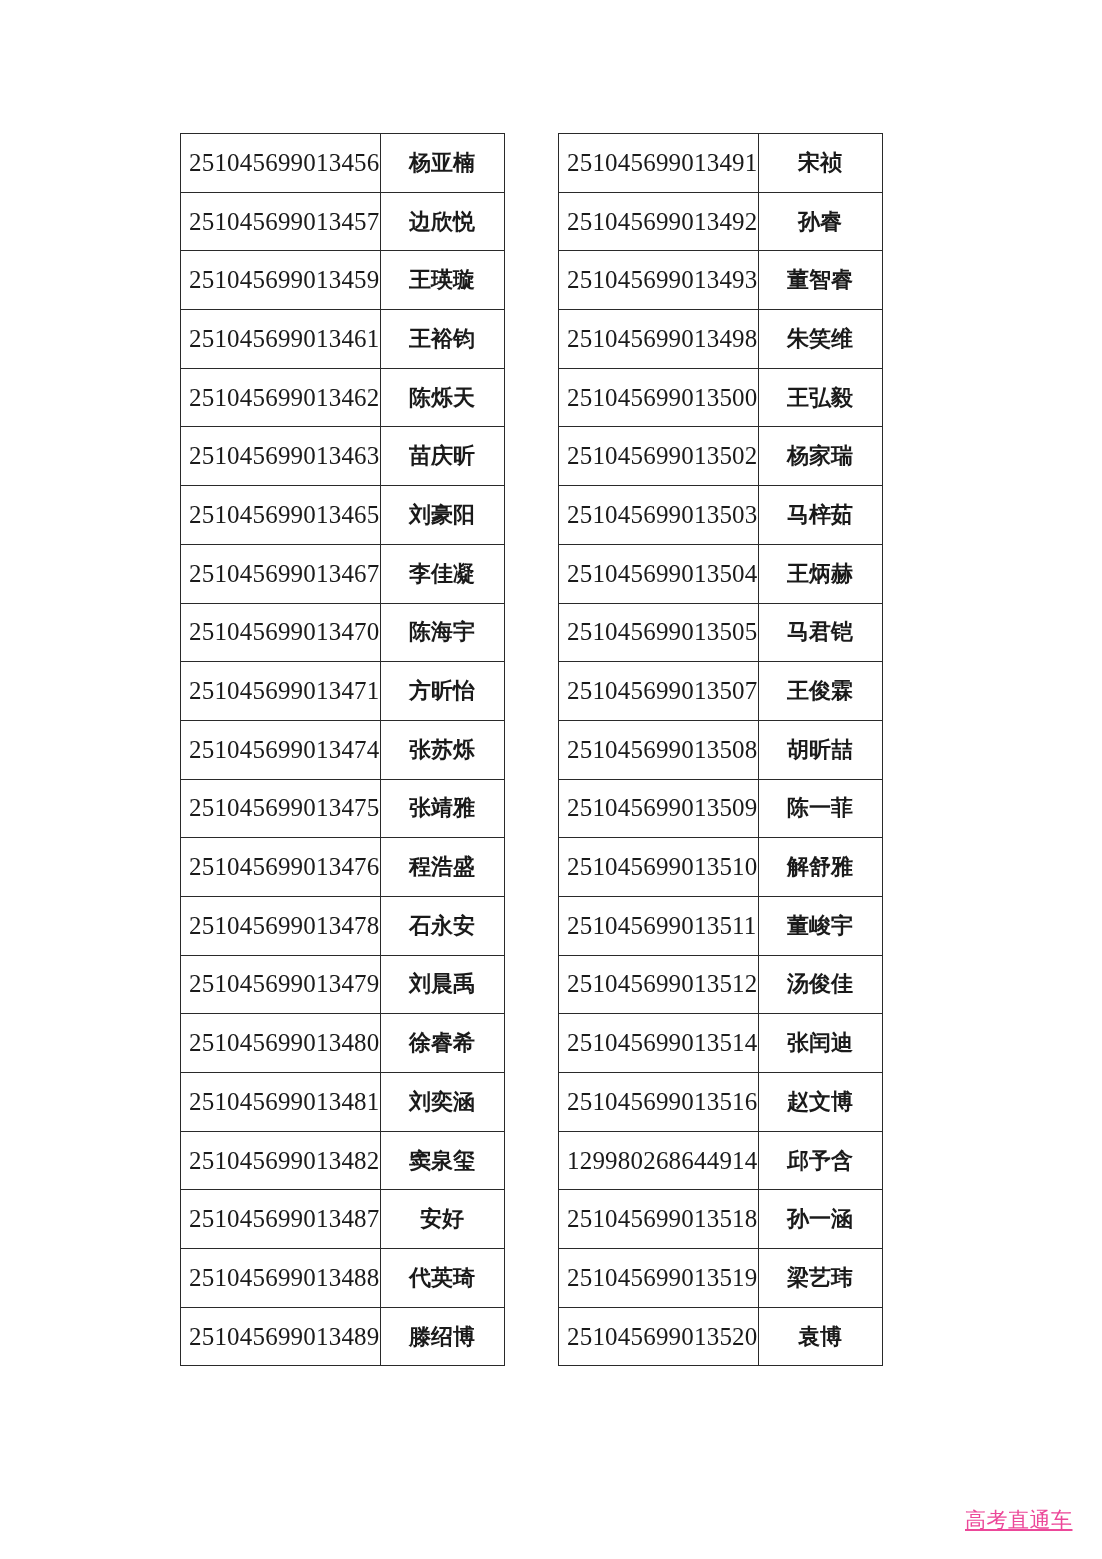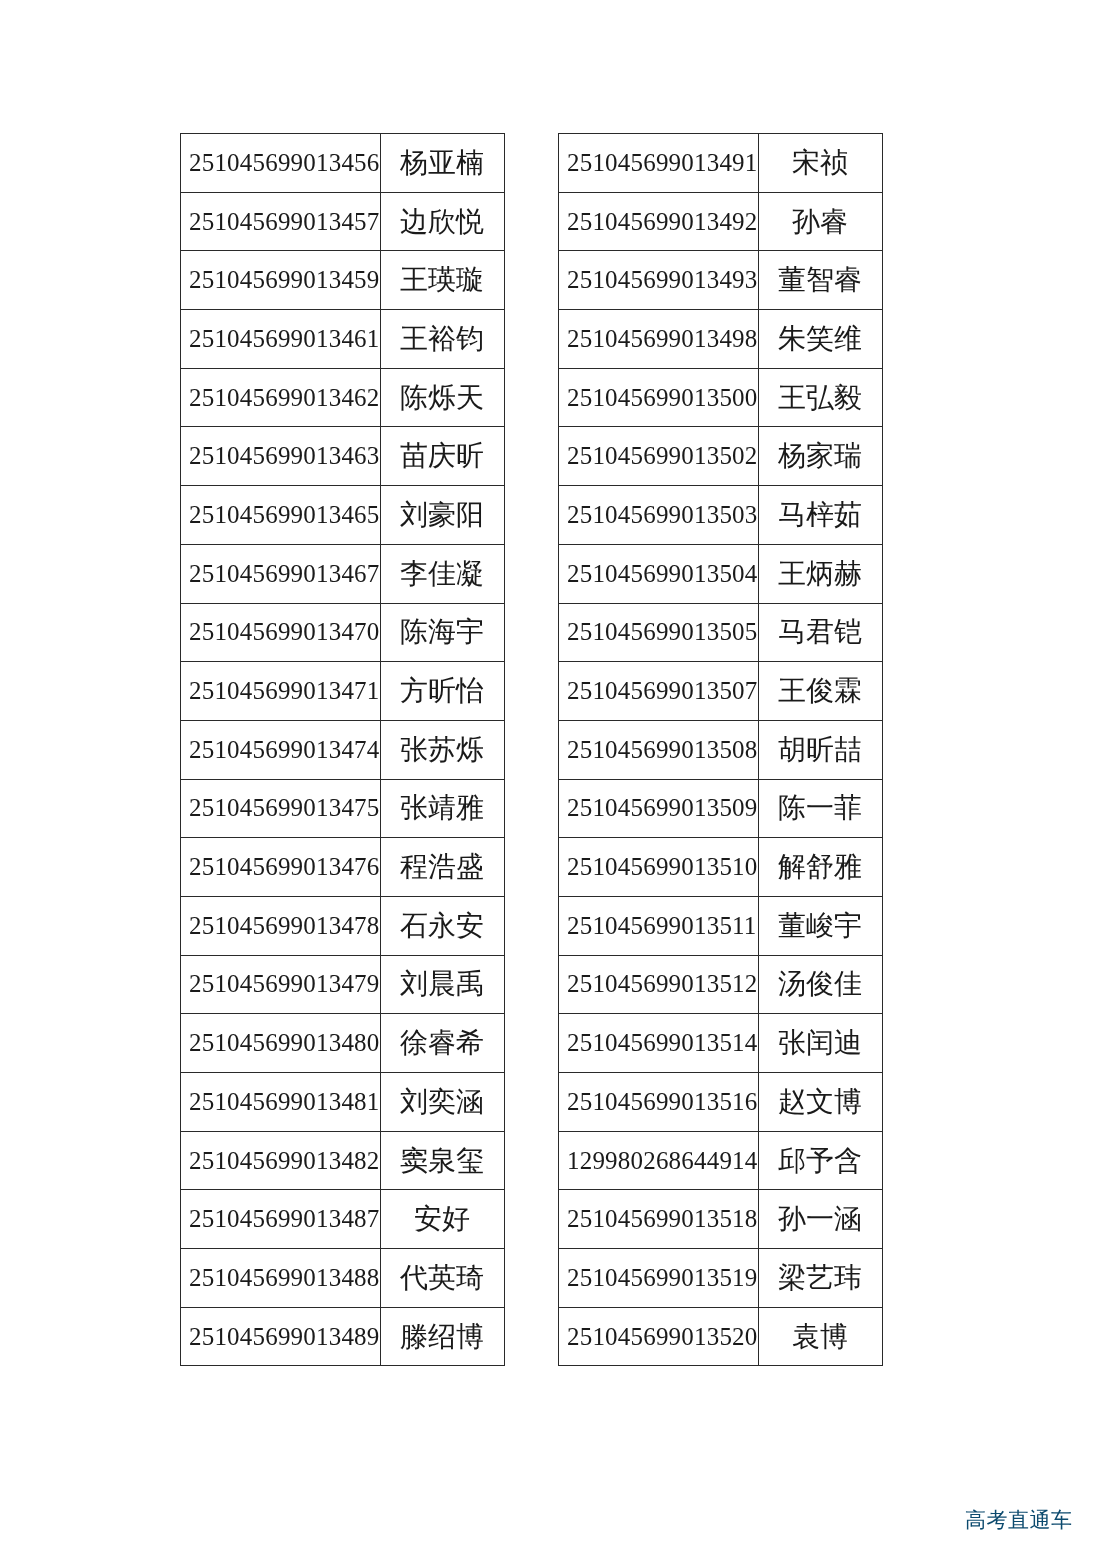--- a/index.html
+++ b/index.html
@@ -5,23 +5,23 @@
   html, body { margin: 0; padding: 0; background: #ffffff; }
   body { width: 1102px; height: 1559px; position: relative; overflow: hidden;
          font-family: "Liberation Serif", "DejaVu Serif", serif; color: #1a1a1a; }
   .tbl { position: absolute; top: 133px; border-collapse: collapse; table-layout: fixed; }
   .tbl.left { left: 180px; }
   .tbl.right { left: 558px; }
   .tbl td { border: 1px solid #2a2a2a; height: 57.7px; padding: 0; font-size: 25px; }
   .tbl td.num { width: 196px; text-align: left; padding-left: 8px; box-sizing: border-box; letter-spacing: 0.2px; }
   .tbl.left td.name { width: 123px; }
   .tbl.right td.name { width: 123px; }
-  .tbl td.name { text-align: center; font-family: "DejaVu Sans", "Liberation Sans", sans-serif; font-size: 28px; }
-  .watermark { position: absolute; left: 965px; top: 1506px; font-size: 21px; color: #0c4a6e;
-               font-family: "DejaVu Sans", "Liberation Sans", sans-serif; letter-spacing: 0.5px; }
+  .tbl td.name { text-align: center; font-family: "DejaVu Sans", "Liberation Sans", sans-serif; font-size: 22px; font-weight: bold; }
+  .watermark { position: absolute; left: 965px; top: 1506px; font-size: 21px; color: #ec4899;
+               font-family: "DejaVu Sans", "Liberation Sans", sans-serif; letter-spacing: 0.5px; text-decoration: underline; }
 </style>
 </head>
 <body>
 
 <table class="tbl left">
   <tbody id="left-body">
       <tr>
         <td class="num">251045699013456</td>
         <td class="name">杨亚楠</td>
       </tr>

